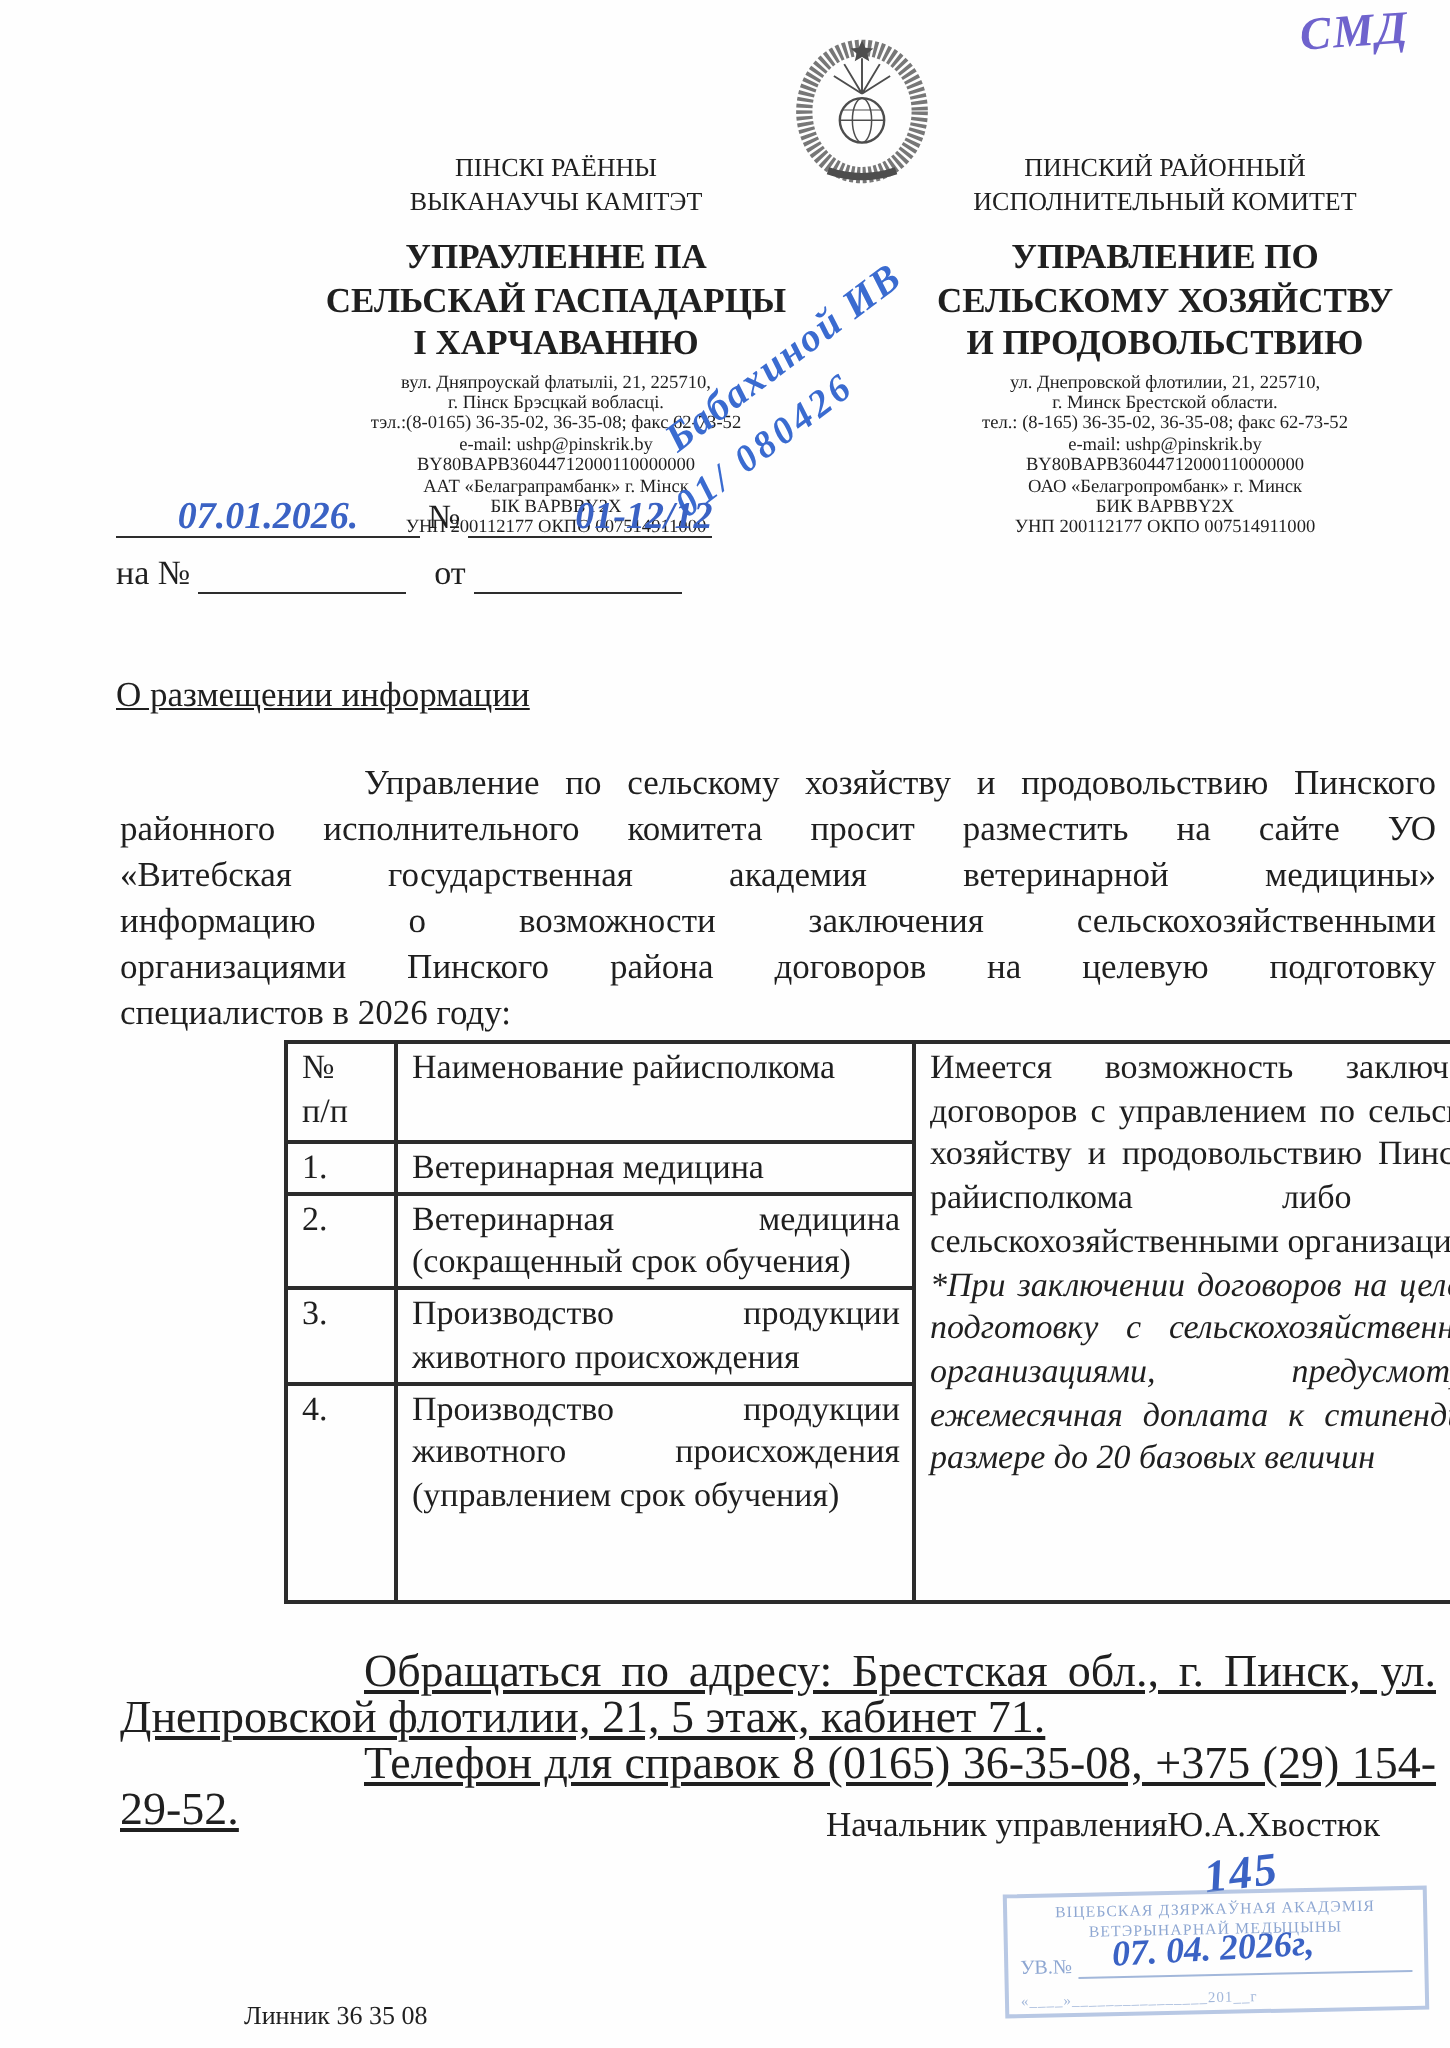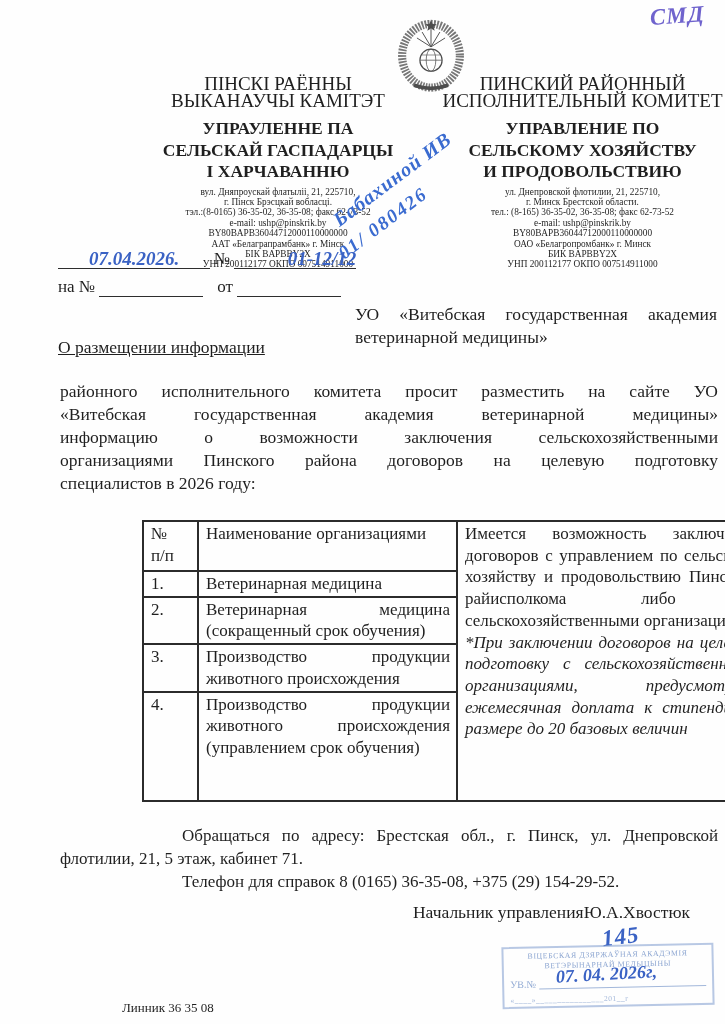--- a/index.html
+++ b/index.html
@@ -5,21 +5,21 @@
   html,body { margin:0; padding:0; background:#e8e8e8; }
   .page {
     position:relative; width:725px; height:1024px; margin:0 auto;
     background:#fefefe; overflow:hidden;
     font-family:"Liberation Serif", serif; color:#1f1f1f;
   }
   .abs { position:absolute; }
 
   
   .org-col { text-align:center; }
-  .committee { font-size:19px; line-height:16.5px; }
+  .committee { font-size:13px; line-height:16.5px; }
   .dept { font-weight:bold; font-size:17.5px; line-height:21.5px; margin-top:9px; }
   .details { font-size:9.3px; line-height:10.4px; margin-top:4px; }
 
   
   .hand { font-family:"Liberation Serif", serif; font-style:italic; color:#3a62c4; }
   .corner-mark { font-size:23px; font-weight:bold; color:#6f63cd; transform:rotate(-4deg); letter-spacing:1px; }
   .diag-note { transform:rotate(-37deg); color:#3a6bd0; }
   .diag-note .l1 { font-size:20px; font-weight:bold; letter-spacing:1px; }
   .diag-note .l2 { font-size:19px; font-weight:bold; margin-left:-16px; margin-top:7px; letter-spacing:2px; }
 
@@ -41,21 +41,21 @@
   table.spec { border-collapse:collapse; table-layout:fixed; width:577px; height:282px; }
   table.spec td { border:2px solid #2b2b2b; vertical-align:top; padding:1px 6px 1px 7px;
                   font-size:17px; line-height:21.7px; }
   td.c-num { width:40px; }
   td.c-name { width:244px; text-align:justify; }
   td.c-info { width:293px; }
   .pre-line { white-space:pre-line; }
   .info-p { text-align:justify; margin:0; }
   .note-p { text-align:justify; margin:0; font-style:italic; }
 
-  .contact-p { font-size:17px; line-height:23px; text-align:justify; text-indent:122px; margin:0; }
+  .contact-p { font-size:23px; line-height:23px; text-align:justify; text-indent:122px; margin:0;text-decoration:underline; }
   .sig-row { display:flex; justify-content:flex-end; font-size:17.5px; }
 
   .hand-145 { font-size:23px; font-weight:bold; transform:rotate(-7deg); letter-spacing:1px; }
 
   
   .stamp {
     width:212px; height:62px; border:2px solid rgba(125,155,205,0.55);
     transform:rotate(-1.2deg); padding:3px 6px 2px 6px; box-sizing:border-box;
     color:rgba(122,152,202,0.85);
   }
@@ -131,51 +131,51 @@
     </div>
   </div>
 
   <div class="abs diag-note hand" style="left:330px; top:165px;">
     <div class="l1">Бабахиной ИВ</div>
     <div class="l2">01/ 080426</div>
   </div>
 
   <div class="abs ref" style="left:58px; top:246px; width:312px;">
     <div class="ref-row">
-      <span class="uline" style="width:152px;"><span class="hand hand-val">07.04.2026.</span></span>
+      <span class="uline" style="width:152px;"><span class="hand hand-val">07.01.2026.</span></span>
       <span class="ref-label">№</span>
       <span class="uline" style="width:122px;text-align:right;"><span class="hand hand-val">01-12/12</span></span>
     </div>
     <div class="ref-row" style="margin-top:5px;">
       <span class="ref-label" style="padding-left:0;">на №</span>
       <span class="uline" style="width:104px;"></span>
       <span class="ref-label" style="margin-left:10px;">от</span>
       <span class="uline" style="width:104px;"></span>
     </div>
   </div>
 
-  <div class="abs addressee" style="left:355px; top:303px; width:362px;">УО «Витебская государственная академия ветеринарной медицины»</div>
 
   <div class="abs subject" style="left:58px; top:337px;">О размещении информации</div>
 
   <div class="abs" style="left:60px; top:380px; width:658px;">
+    <div class="body-line first">Управление по сельскому хозяйству и продовольствию Пинского</div>
     <div class="body-line">районного исполнительного комитета просит разместить на сайте УО</div>
     <div class="body-line">«Витебская государственная академия ветеринарной медицины»</div>
     <div class="body-line">информацию о возможности заключения сельскохозяйственными</div>
     <div class="body-line">организациями Пинского района договоров на целевую подготовку</div>
     <div class="body-line last">специалистов в 2026 году:</div>
   </div>
 
   <div class="abs" style="left:142px; top:520px;">
     <table class="spec">
       <tbody>
           <tr style="height:50px;">
         <td class="c-num pre-line">№
 п/п</td>
-        <td class="c-name" style="text-align:left;">Наименование организациями</td>
+        <td class="c-name" style="text-align:left;">Наименование райисполкома</td>
         <td class="c-info" rowspan="5">
           <p class="info-p">Имеется возможность заключения договоров с управлением по сельскому хозяйству и продовольствию Пинского райисполкома либо с сельскохозяйственными организациями.</p>
           <p class="note-p">*При заключении договоров на целевую подготовку с сельскохозяйственными организациями, предусмотрена ежемесячная доплата к стипендии в размере  до 20 базовых величин</p>
         </td>
       </tr>
       <tr style="height:23px;">
         <td class="c-num">1.</td>
         <td class="c-name">Ветеринарная медицина</td>
       </tr>
       <tr style="height:45px;">

